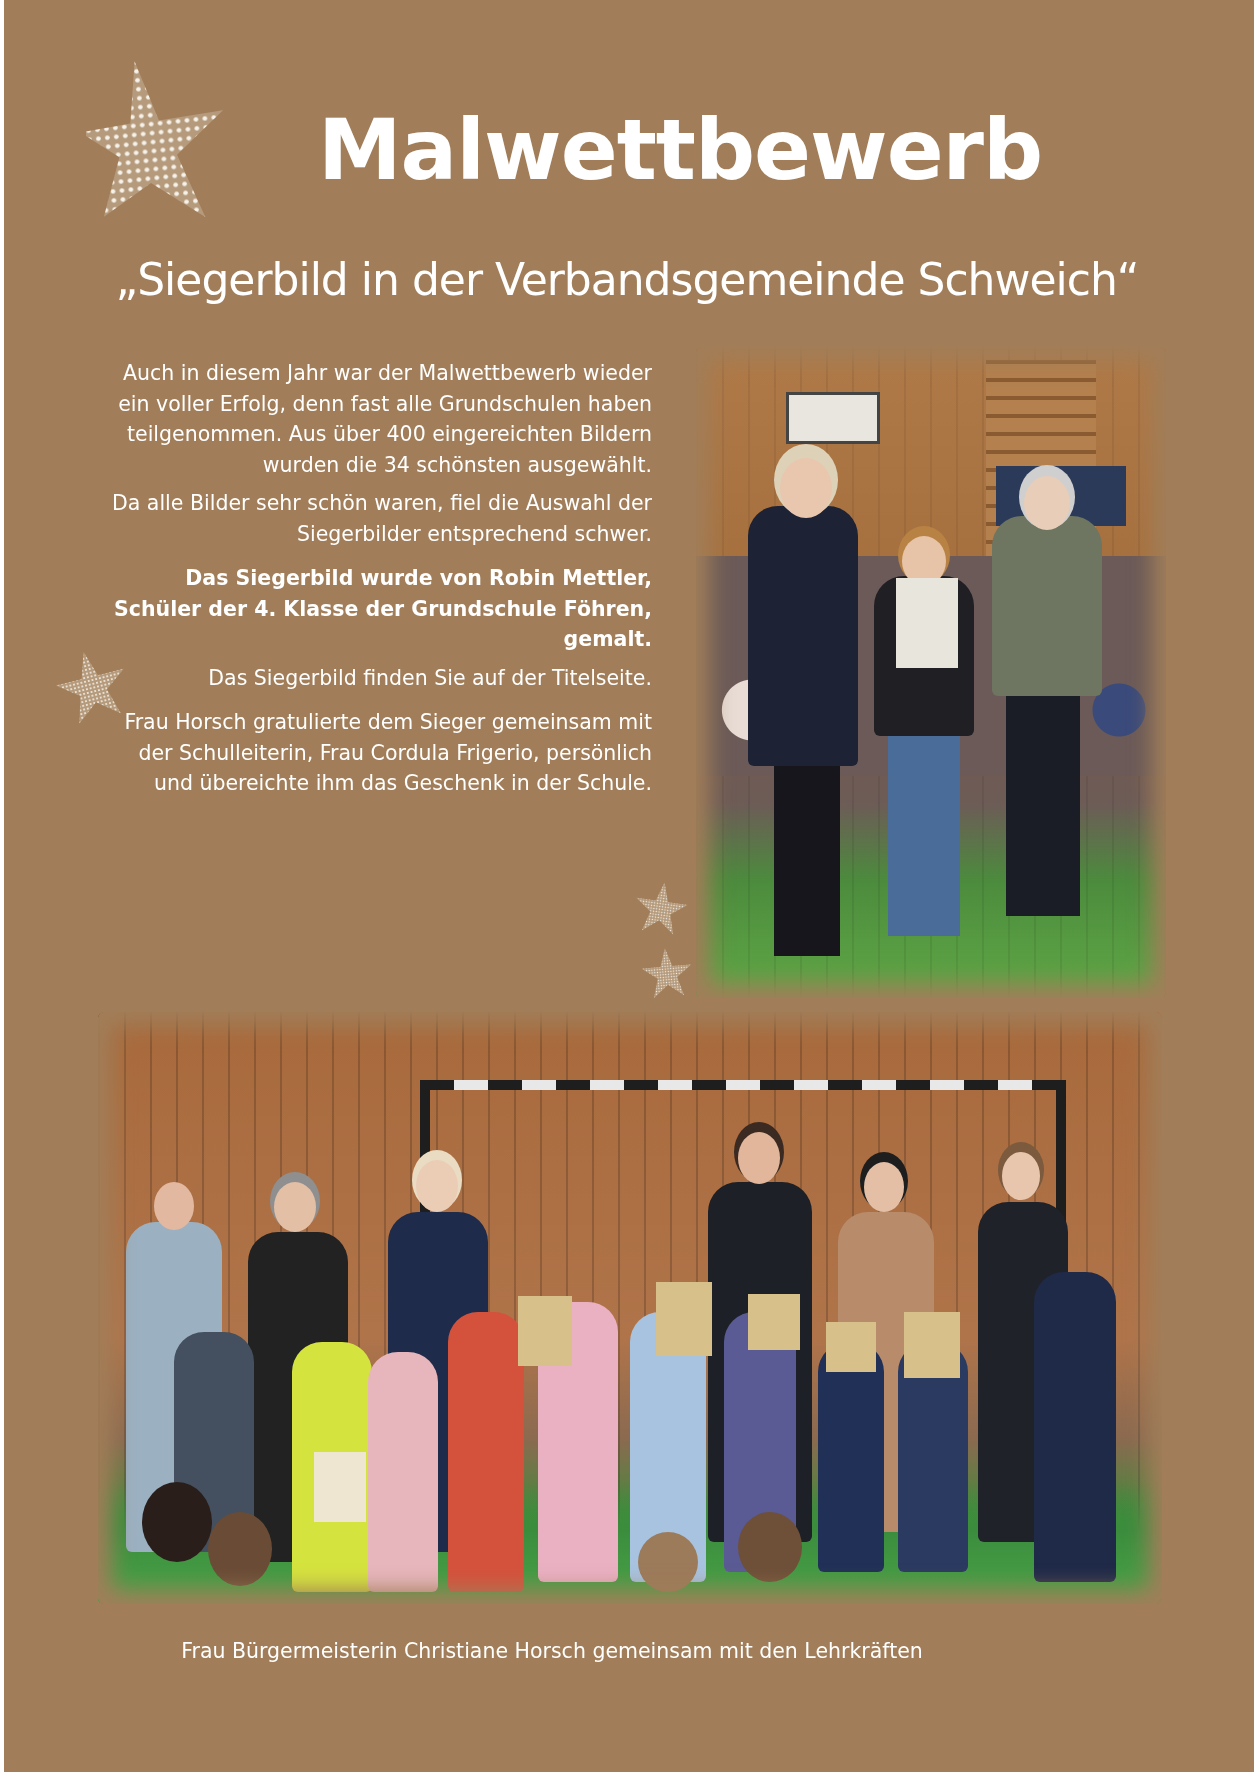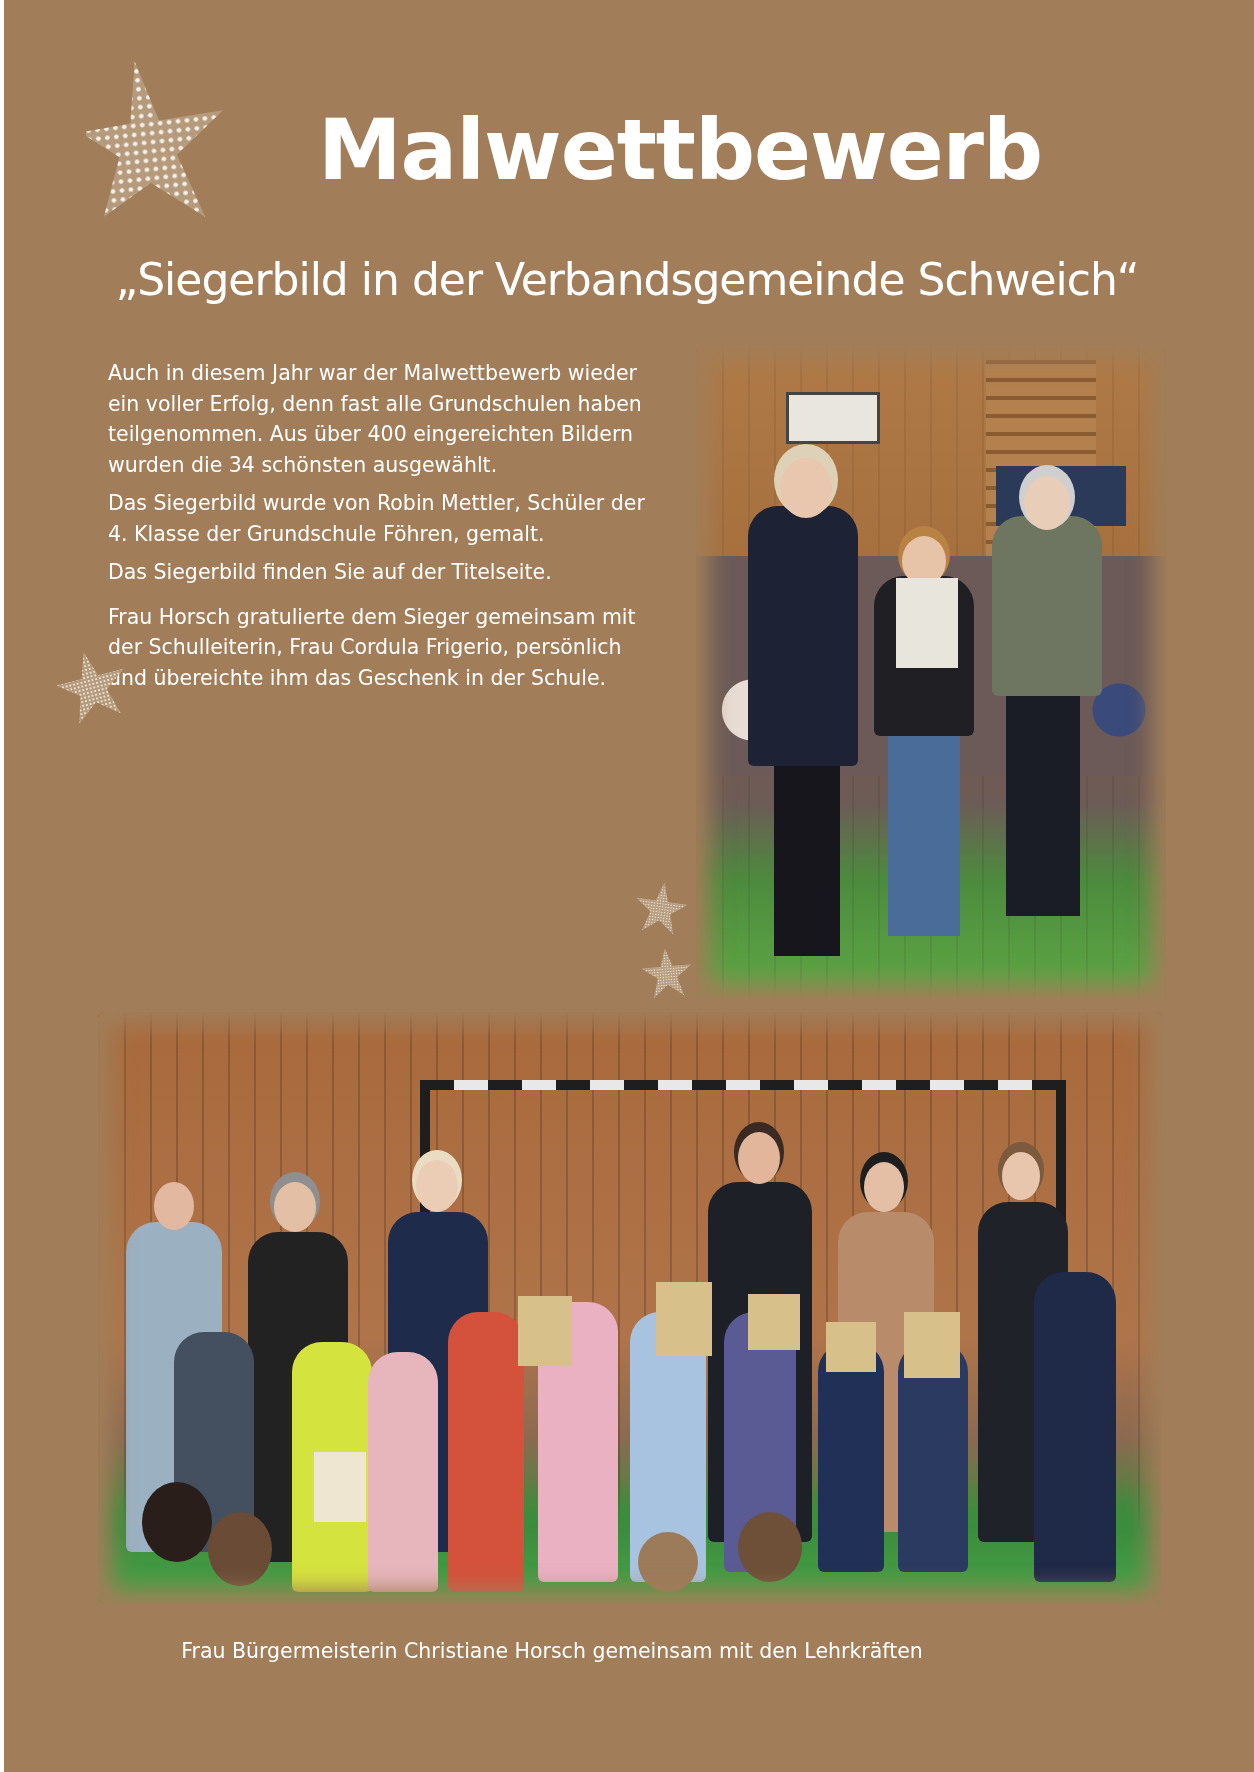--- a/index.html
+++ b/index.html
@@ -1,23 +1,23 @@
 <!DOCTYPE html>
 <html><head>
 <meta charset="utf-8">
 <style>
   html,body{margin:0;padding:0;}
   body{width:1254px;height:1772px;background:#a17e59;position:relative;overflow:hidden;font-family:"DejaVu Sans","Liberation Sans",sans-serif;color:#fff;}
   .leftstrip{position:absolute;left:0;top:0;width:4px;height:1772px;background:#fff;}
   .star{position:absolute;}
   .title{position:absolute;left:318px;top:108px;font-size:84px;letter-spacing:-1px;line-height:1;}
   .subtitle{position:absolute;left:0;width:1254px;top:258px;text-align:center;font-size:44px;letter-spacing:-1px;line-height:1;}
-  .text-col{position:absolute;left:108px;top:358px;width:544px;text-align:left;font-size:20.5px;line-height:30.5px;}
+  .text-col{position:absolute;left:108px;top:358px;width:544px;text-align:right;font-size:20.5px;line-height:30.5px;}
   .text-col p{margin:0 0 14px 0;}
-  .text-col p.bold{font-weight:normal;}
+  .text-col p.bold{font-weight:bold;}
   .photo{position:absolute;overflow:hidden;border-radius:6px;}
   .photo::after{content:"";position:absolute;inset:0;box-shadow:inset 0 0 22px 14px #a17e59;border-radius:6px;}
   .p1{left:696px;top:346px;width:470px;height:652px;
       background:linear-gradient(180deg,#b07a48 0%,#a56f3d 38%,#7b5b48 45%,#6d5b57 70%,#4c8b3d 82%,#5fa845 100%);}
   .p2{left:98px;top:1012px;width:1064px;height:592px;
       background:linear-gradient(180deg,#a86a3c 0%,#b0744a 55%,#8b6a50 72%,#3e8c3a 86%,#4ea048 100%);}
   .wall-lines{position:absolute;inset:0;background:repeating-linear-gradient(90deg,rgba(0,0,0,.18) 0 2px,transparent 2px 26px);}
   .goal{position:absolute;border:10px solid #222;border-bottom:none;
         border-image:repeating-linear-gradient(90deg,#1e1e1e 0 34px,#e8e8e8 34px 68px) 10;}
   .person{position:absolute;border-radius:30px 30px 6px 6px;}
@@ -37,20 +37,21 @@
     </pattern>
   </defs>
   <polygon points="32,2 42,36 78,34 50,56 62,92 34,70 6,86 18,54 -2,38 26,36" fill="url(#glit)" transform="rotate(-6 40 50)"></polygon>
 </svg>
 
 <h1 class="title" style="margin:0;font-weight:bold;">Malwettbewerb</h1>
 <h2 class="subtitle" style="margin:0;font-weight:normal;">„Siegerbild in der Verbandsgemeinde Schweich“</h2>
 
 <div class="text-col">
   <p style="margin-bottom:8px">Auch in diesem Jahr war der Malwettbewerb wieder ein voller Erfolg, denn fast alle Grundschulen haben teilgenommen. Aus über 400 eingereichten Bildern wurden die 34 schönsten ausgewählt.</p>
+  <p>Da alle Bilder sehr schön waren, fiel die Auswahl der Siegerbilder entsprechend schwer.</p>
   <p class="bold" style="margin-bottom:8px">Das Siegerbild wurde von Robin Mettler, Schüler der 4. Klasse der Grundschule Föhren, gemalt.</p>
   <p>Das Siegerbild finden Sie auf der Titelseite.</p>
   <p style="margin-bottom:34px">Frau Horsch gratulierte dem Sieger gemeinsam mit der Schulleiterin, Frau Cordula Frigerio, persönlich und übereichte ihm das Geschenk in der Schule.</p>
 </div>
 
 <svg class="star" style="left:54px;top:648px" width="76" height="76" viewBox="0 0 100 100">
   <polygon points="50,4 61,38 96,38 68,59 78,94 50,72 22,94 32,59 4,38 39,38" fill="url(#glit)" transform="rotate(-14 50 50)"></polygon>
 </svg>
 <svg class="star" style="left:633px;top:880px" width="56" height="56" viewBox="0 0 100 100">
   <polygon points="50,4 61,38 96,38 68,59 78,94 50,72 22,94 32,59 4,38 39,38" fill="url(#glit)" transform="rotate(8 50 50)"></polygon>

